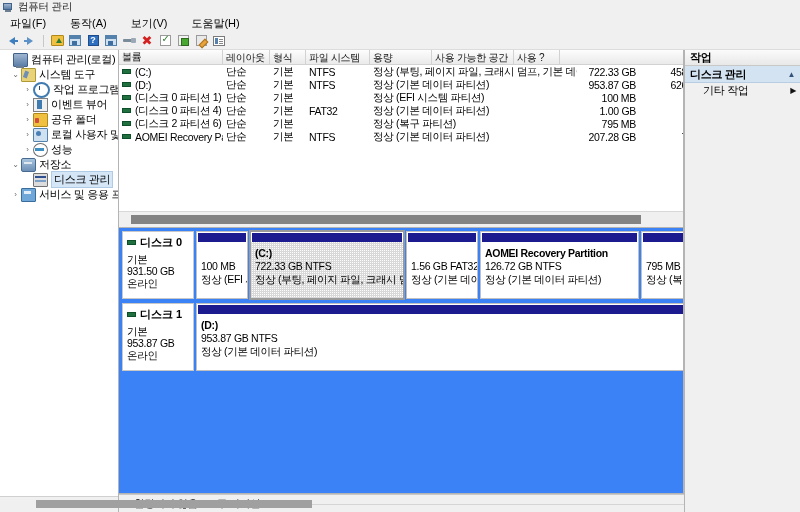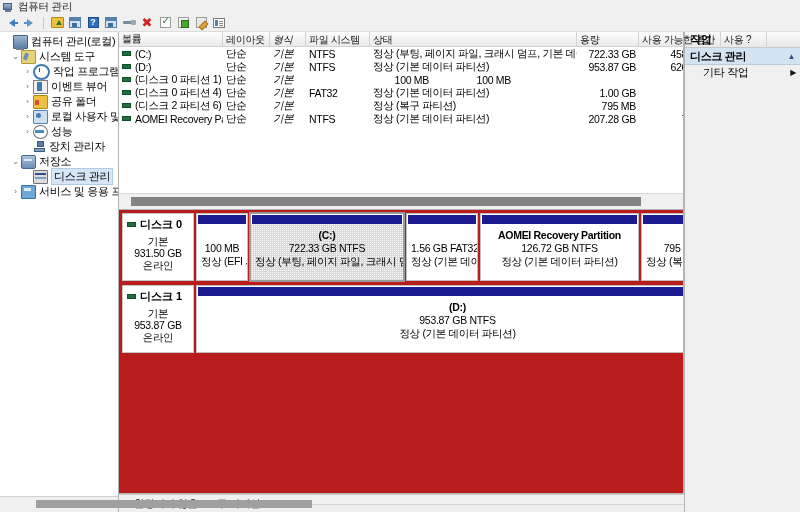--- a/index.html
+++ b/index.html
@@ -105,32 +105,32 @@
   .vol-list{flex:0 0 auto;background:#fff;border:1px solid #b4b4b4;border-left:none;border-top:none;display:flex;flex-direction:column;height:177px;position:relative;}
   .vhead{display:flex;height:14px;flex:0 0 14px;background:linear-gradient(#fdfdfd,#eaeaea);border-bottom:1px solid #d2d2d2;}
   .vhead .hc{border-right:1px solid #d2d2d2;padding:1px 3px;box-sizing:border-box;font-size:10px;overflow:hidden;white-space:nowrap;letter-spacing:-0.3px;color:#111;}
   .vbody{flex:1 1 auto;overflow:hidden;position:relative;}
   .vrow{display:flex;height:13px;align-items:center;white-space:nowrap;}
   .vrow .vc{padding:0 3px;box-sizing:border-box;font-size:10.5px;overflow:hidden;white-space:nowrap;letter-spacing:-0.3px;}
   .vrow .vc.num{text-align:right;}
   .volicon{width:9px;height:5px;flex:0 0 9px;margin-right:4px;background:#1f6f3f;border:1px solid #0d4f28;box-sizing:border-box;}
   .c-vol{width:104px;flex:0 0 104px;display:flex;align-items:center;}
   .c-lay{width:47px;flex:0 0 47px;}
-  .c-typ{width:36px;flex:0 0 36px;font-style:italic;}
+  .c-typ{width:36px;flex:0 0 36px;}
   .c-fs{width:64px;flex:0 0 64px;}
   .c-st{width:207px;flex:0 0 207px;}
   .c-cap{width:62px;flex:0 0 62px;}
   .c-free{width:82px;flex:0 0 82px;}
   .c-pct{width:46px;flex:0 0 46px;}
 
   .vol-hscroll{height:15px;flex:0 0 15px;background:#f0f0f0;border-top:1px solid #d8d8d8;position:relative;}
   .vol-hscroll .thumb{position:absolute;left:12px;top:3px;width:510px;height:9px;background:#838383;}
 
   
-  .disk-view{flex:1 1 auto;background:#b91c1c;border:1px solid #b4b4b4;border-left:none;border-top:none;overflow:hidden;position:relative;padding:3px 0 16px 3px;text-align:center;}
+  .disk-view{flex:1 1 auto;background:#3b82f6;border:1px solid #b4b4b4;border-left:none;border-top:none;overflow:hidden;position:relative;padding:3px 0 16px 3px;}
   .disk-row{display:flex;height:68px;margin-bottom:4px;}
   .disk-info{width:72px;flex:0 0 72px;border:1px solid #c8c8c8;background:#fff;box-sizing:border-box;padding:3px 4px;}
   .disk-info .dname{display:flex;align-items:center;font-weight:bold;font-size:11px;margin-bottom:3px;}
   .disk-info .dname .dico{width:9px;height:5px;margin-right:4px;background:#1f6f3f;border:1px solid #0d4f28;box-sizing:border-box;flex:0 0 9px;}
   .disk-info .dline{font-size:10.5px;line-height:12px;letter-spacing:-0.3px;}
   .parts{flex:1 1 auto;display:flex;gap:2px;padding-left:2px;}
   .part{border:1px solid #c0c0c0;box-sizing:border-box;display:flex;flex-direction:column;background:#fff;position:relative;}
   .part .bar{height:9px;flex:0 0 9px;background:#1b1b8f;margin:1px 1px 0 1px;}
   .part .pbody{flex:1 1 auto;padding:5px 4px 0 4px;overflow:hidden;}
   .part .pline{font-size:10.5px;line-height:13px;white-space:nowrap;letter-spacing:-0.3px;}
@@ -167,20 +167,26 @@
 <div class="app">
 
   <div class="titlebar">
     <span class="tb-icon">
       <span class="mon"></span>
         <span class="base"></span>
     </span>
     <span class="tb-text">컴퓨터 관리</span>
   </div>
 
+  <div class="menubar">
+    <span class="mi">파일(F)</span>
+    <span class="mi">동작(A)</span>
+    <span class="mi">보기(V)</span>
+    <span class="mi">도움말(H)</span>
+  </div>
 
   <div class="toolbar">
     <span class="tbtn">
         <span class="arrow-l"></span>
       </span>
     <span class="tbtn">
         <span class="arrow-r"></span>
       </span>
     <span class="sep"></span>
     <span class="tbtn">
@@ -247,25 +253,20 @@
           <div class="tnode ind2">
             <span class="exp">›</span>
             <span class="tico ti-users"></span>
             <span class="tlabel">로컬 사용자 및 그룹</span>
           </div>
           <div class="tnode ind2">
             <span class="exp">›</span>
             <span class="tico ti-perf"></span>
             <span class="tlabel">성능</span>
           </div>
-          <div class="tnode ind2">
-            <span class="exp"></span>
-            <span class="tico ti-dev"></span>
-            <span class="tlabel">장치 관리자</span>
-          </div>
           <div class="tnode ind1">
             <span class="exp">⌄</span>
             <span class="tico ti-stor"></span>
             <span class="tlabel">저장소</span>
           </div>
           <div class="tnode ind2 sel">
             <span class="exp"></span>
             <span class="tico ti-disk"></span>
             <span class="tlabel">디스크 관리</span>
           </div>
@@ -281,21 +282,20 @@
     </div>
 
     <div class="center">
 
       <div class="vol-list">
         <div class="vhead" id="vol-head">
             <div class="hc c-vol">볼륨</div>
             <div class="hc c-lay">레이아웃</div>
             <div class="hc c-typ">형식</div>
             <div class="hc c-fs">파일 시스템</div>
-            <div class="hc c-st">상태</div>
             <div class="hc c-cap">용량</div>
             <div class="hc c-free">사용 가능한 공간</div>
             <div class="hc c-pct">사용 ?</div>
           </div>
         <div class="vbody" id="vol-body">
             <div class="vrow">
               <div class="vc c-vol">
                 <span class="volicon"></span>
                 <span>(C:)</span>
               </div>
@@ -319,20 +319,21 @@
               <div class="vc c-free num">626.36 GB</div>
             </div>
             <div class="vrow">
               <div class="vc c-vol">
                 <span class="volicon"></span>
                 <span>(디스크 0 파티션 1)</span>
               </div>
               <div class="vc c-lay">단순</div>
               <div class="vc c-typ">기본</div>
               <div class="vc c-fs"></div>
+              <div class="vc c-st">정상 (EFI 시스템 파티션)</div>
               <div class="vc c-cap num">100 MB</div>
               <div class="vc c-free num">100 MB</div>
             </div>
             <div class="vrow">
               <div class="vc c-vol">
                 <span class="volicon"></span>
                 <span>(디스크 0 파티션 4)</span>
               </div>
               <div class="vc c-lay">단순</div>
               <div class="vc c-typ">기본</div>

